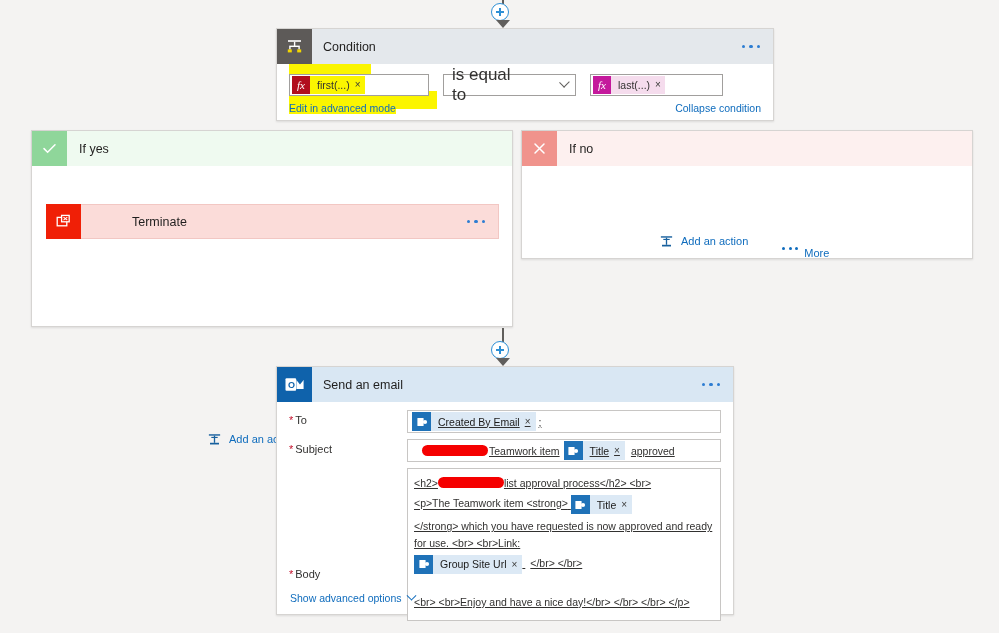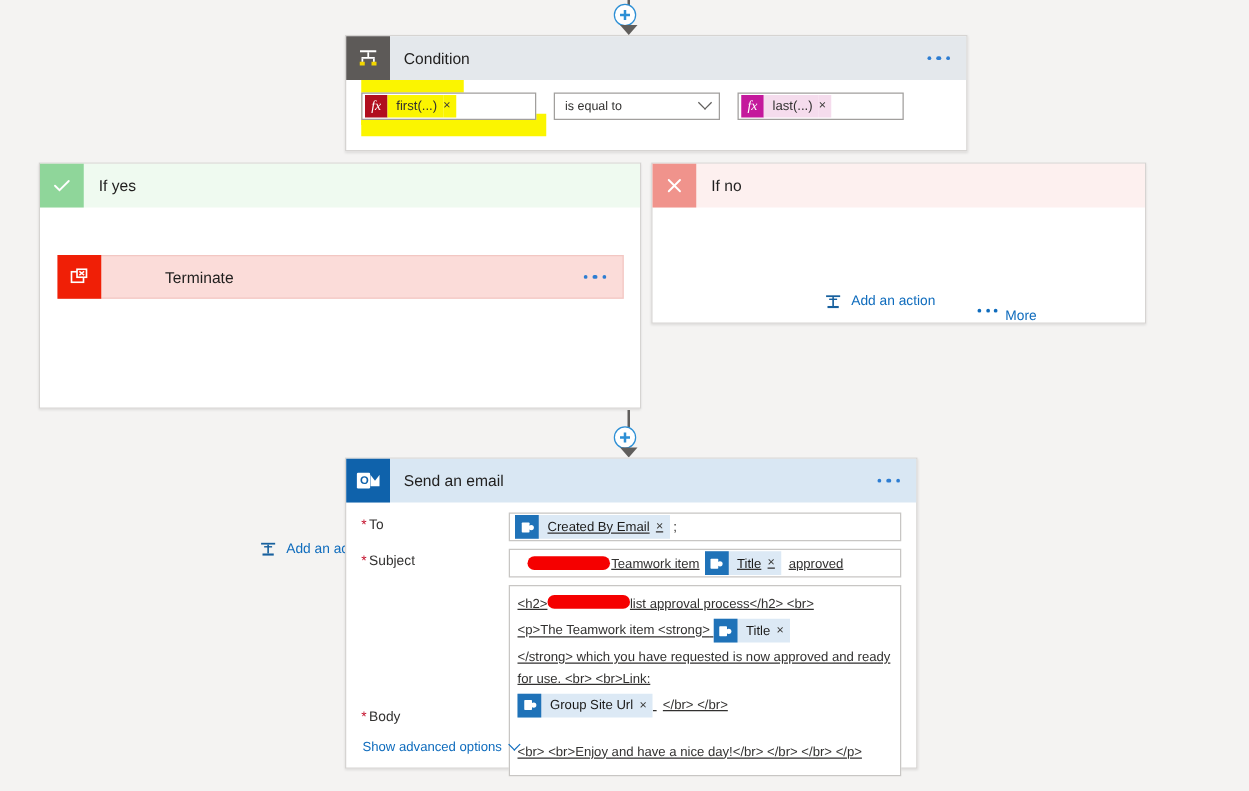--- a/index.html
+++ b/index.html
@@ -59,21 +59,21 @@
   .highlight-blob2 {
     position:absolute; left:12px; top:27px; width:148px; height:18px;
     background:#fbf500; z-index:0;
   }
   .cond-row { position:relative; display:flex; align-items:center; gap:14px; z-index:1; }
   .field-box {
     height:22px; border:1px solid #a19f9d; background:#fff;
     display:flex; align-items:center; padding:0 2px;
   }
   .fb-left  { width:140px; }
-  .fb-op    { width:133px; justify-content:space-between; padding:0 7px 0 8px; font-size:10px; color:#323130;gap:48px; }
+  .fb-op    { width:133px; justify-content:space-between; padding:0 7px 0 8px; font-size:17px; color:#323130;gap:48px; }
   .fb-right { width:133px; }
   .chev {
     width:8px; height:8px; border-right:1.3px solid #605e5c; border-bottom:1.3px solid #605e5c;
     transform:rotate(45deg) translate(-2px,-2px);
   }
   .fx-token { display:flex; align-items:center; height:18px; }
   .fx-box {
     width:18px; height:18px; display:flex; align-items:center; justify-content:center;
     font-family:"Liberation Serif", serif; font-style:italic; font-size:11px; color:#fff;
   }
@@ -83,21 +83,21 @@
   .fx-label.red { background:#fbf500; }
   .fx-label.mag { background:#f5dced; }
   .tok-x { font-size:10px; color:#3a3a38; padding-right:4px; background:inherit; line-height:18px; }
   .cond-links { position:relative; z-index:1; display:flex; justify-content:space-between;
                 margin-top:6px; font-size:10.5px; }
   .link { color:#0f6cbd; cursor:pointer; }
 
   
   .branch { background:#fff; }
   #if-yes-card { left:31px; top:130px; width:482px; height:197px; }
-  #if-no-card  { left:521px; top:130px; width:396px; height:129px; }
+  #if-no-card  { left:521px; top:130px; width:452px; height:129px; }
   .branch-head { display:flex; align-items:center; height:35px; }
   .branch-head.yes { background:#effaf0; }
   .branch-head.no  { background:#fdf0ef; }
   .branch-icon { width:35px; height:35px; flex:0 0 35px; display:flex; align-items:center; justify-content:center; }
   .branch-icon.yes { background:#8fd69a; }
   .branch-icon.no  { background:#f0938c; }
   .branch-title { font-size:12.5px; padding-left:12px; color:#201f1e; }
 
   
   #terminate-action {
@@ -196,20 +196,24 @@
 
         <div class="field-box fb-right">
           <div class="fx-token">
             <div class="fx-box mag">fx</div>
             <span class="fx-label mag">last(...)</span>
             <span class="tok-x" style="background:#f5dced;">×</span>
           </div>
         </div>
       </div>
 
+      <div class="cond-links">
+        <span class="link" style="background:#fbf500;">Edit in advanced mode</span>
+        <span class="link">Collapse condition</span>
+      </div>
     </div>
   </div>
 
   <div class="card branch" id="if-yes-card">
     <div class="branch-head yes">
       <div class="branch-icon yes">
         <svg width="17" height="17" viewBox="0 0 17 17">
           <path d="M3 8.6 L6.6 12.2 L14 4.8" stroke="#ffffff" stroke-width="1.5" fill="none" stroke-linecap="round"></path>
         </svg>
       </div>

